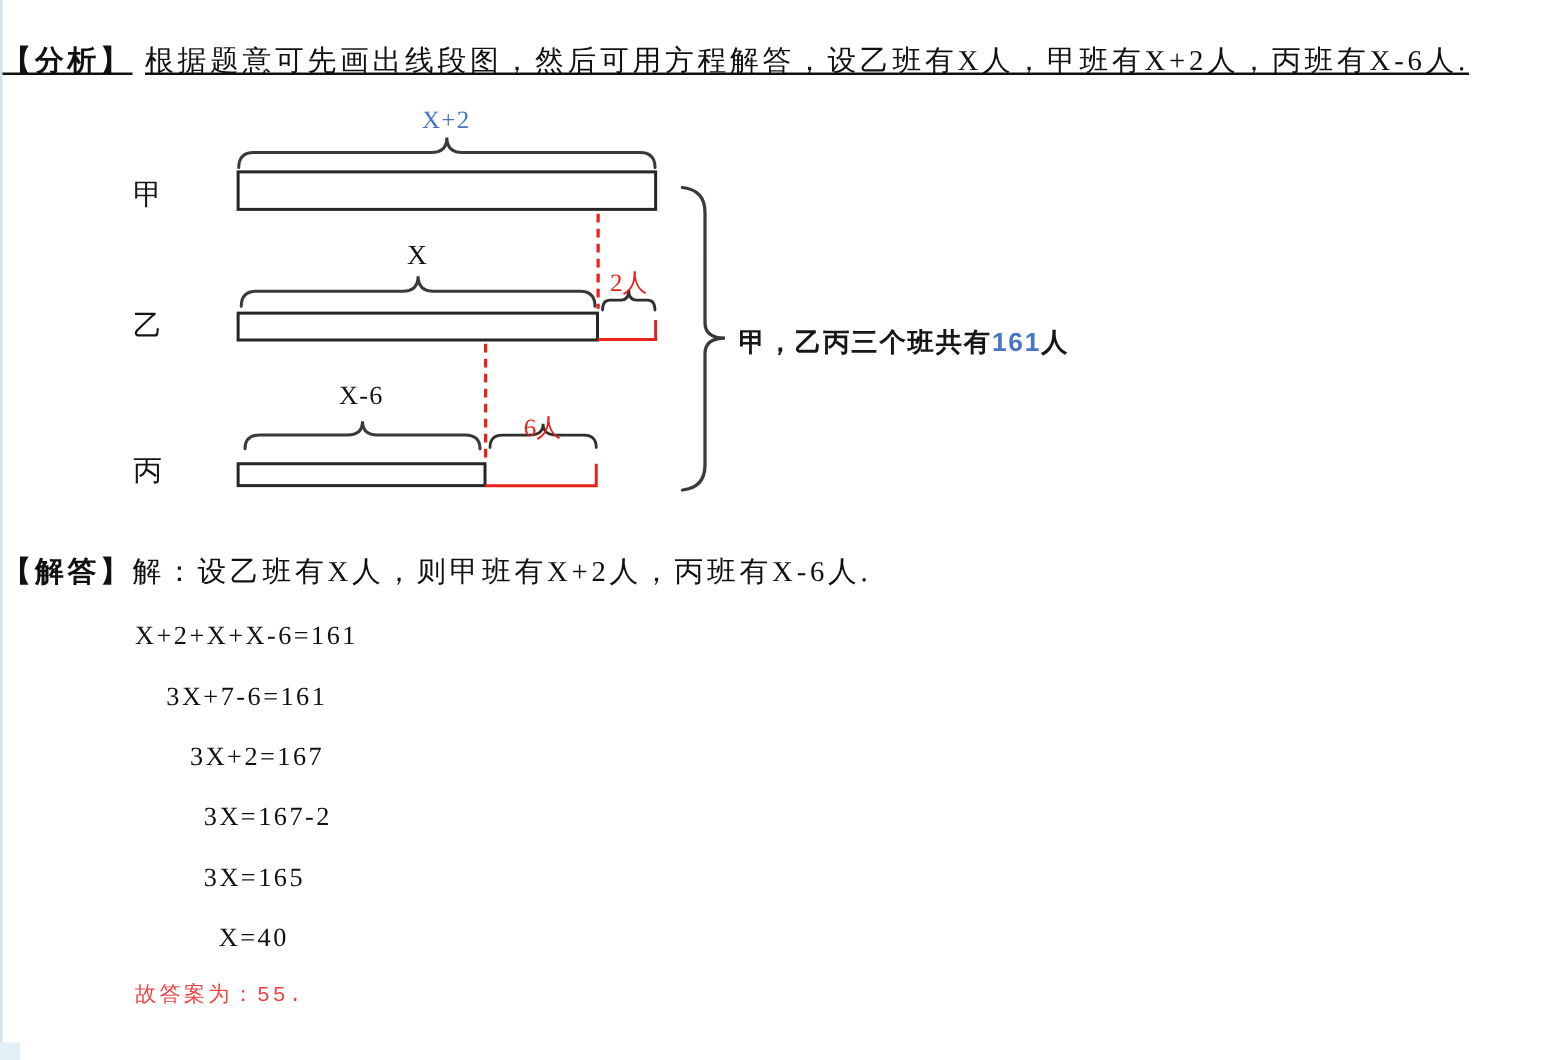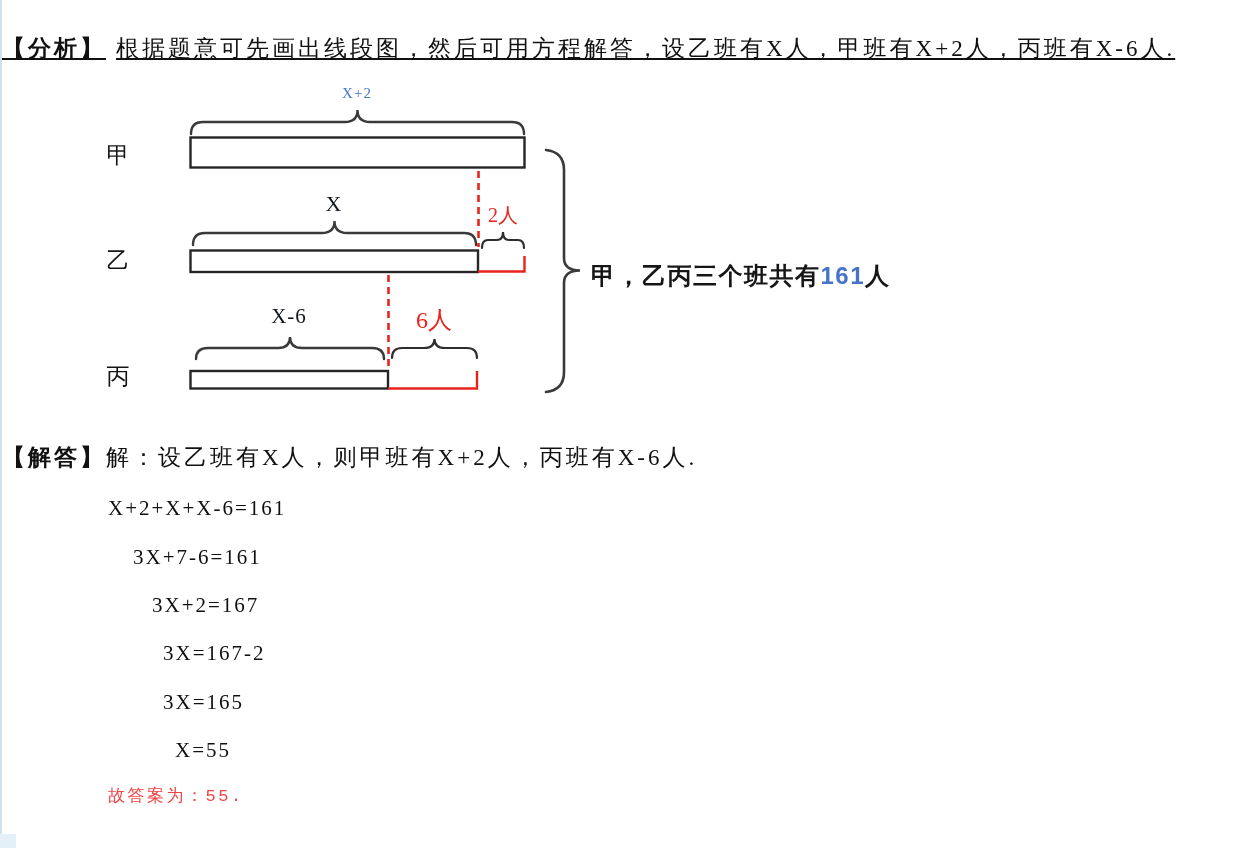--- a/index.html
+++ b/index.html
@@ -14,23 +14,23 @@
   .line-analysis{left:2px;top:33px;font-size:23px;letter-spacing:3px;text-decoration:underline;}
   .line-analysis .hdr,.line-solution .hdr{font-weight:bold;}
   .line-analysis .body{margin-left:10px;}
   .line-solution{left:2px;top:442px;font-size:23px;letter-spacing:3px;}
   .line-solution .body{}
   .eq{font-size:21px;letter-spacing:2px;color:#101010;}
   .conc{font-size:17px;letter-spacing:2.5px;color:#ef4444;font-family:Liberation Mono, monospace;}
   .ctr{transform:translateX(-50%);}
   .dlabel{font-size:21px;color:#10151d;letter-spacing:1px;}
   .blue{color:#4574c8;}
-  .red{color:#e8231c;}
+  .red{color:#e8231c;margin-top:11px;}
   .rowlab{font-size:23px;color:#141414;letter-spacing:0;}
-  .note{left:591px;top:260px;font-size:24px;font-weight:600;letter-spacing:1.5px;color:#161616;}
+  .note{left:591px;top:260px;font-size:21px;font-weight:600;letter-spacing:1.5px;color:#161616;}
   .leftborder{left:0;top:0;width:2px;height:848px;background:#cfe2ec;}
   .cornerbox{left:0;top:834px;width:16px;height:14px;background:#e4f0f7;}
   svg{position:absolute;left:0;top:80px;}
 </style>
 </head>
 <body>
 
 <div class="abs leftborder"></div>
 <div class="abs cornerbox"></div>
 
@@ -53,35 +53,35 @@
   <path d="M 388.5 275 L 388.5 370" fill="none" stroke-width="2.6" stroke-dasharray="7 5" stroke="#e8231c"></path>
 
   <path d="M 196 359 Q 196 348 208 348 L 278 348 Q 290 348 290 337 Q 290 348 302 348 L 372 348 Q 384 348 384 359" fill="none" stroke="#3a3a3a" stroke-width="2.4" stroke-linecap="round"></path>
   <path d="M 392 358 Q 392 348 402 348 L 424 348 Q 434.5 348 434.5 339 Q 434.5 348 445 348 L 467 348 Q 477 348 477 358" fill="none" stroke="#2e2e2e" stroke-width="2.2" stroke-linecap="round"></path>
   <rect x="190.5" y="371" width="197.5" height="17.5" fill="#ffffff" stroke="#262626" stroke-width="2.4"></rect>
   <path d="M 388 388.5 L 477 388.5 L 477 371" fill="none" stroke-width="2.4" stroke="#e8231c"></path>
 
   <path d="M 546 150 Q 564 152 564 170 L 564 258 Q 564 270.5 580 270.5 Q 564 270.5 564 283 L 564 372 Q 564 390 546 392" fill="none" stroke="#3a3a3a" stroke-width="2.6" stroke-linecap="round"></path>
 </svg>
 
-<div class="abs ctr dlabel blue" style="left:357px;top:85px;font-size:15px;">X+2</div>
+<div class="abs ctr dlabel blue" style="left:357px;top:85px;font-size:20px;">X+2</div>
 <div class="abs ctr dlabel" style="left:334px;top:191px;font-size:22px;">X</div>
 <div class="abs ctr dlabel" style="left:289px;top:304px;">X-6</div>
 <div class="abs ctr red cjk" style="left:503px;top:202px;font-size:20px;">2人</div>
-<div class="abs ctr red cjk" style="left:434px;top:304px;font-size:24px;">6人</div>
+<div class="abs ctr red cjk" style="left:434px;top:318px;font-size:20px;">6人</div>
 <div class="abs ctr rowlab hei" style="left:118px;top:140px;">甲</div>
 <div class="abs ctr rowlab hei" style="left:118px;top:245px;">乙</div>
 <div class="abs ctr rowlab hei" style="left:118px;top:361px;">丙</div>
 <div class="abs note hei">
   <span>甲，乙丙三个班共有</span><span class="blue">161</span><span>人</span>
 </div>
 
 <div class="abs line-solution cjk">
   <span class="hdr">【解答】</span><span class="body">解：设乙班有X人，则甲班有X+2人，丙班有X-6人.</span>
 </div>
 
 <div class="abs eq" style="left:108px;top:496px;">X+2+X+X-6=161</div>
 <div class="abs eq" style="left:133px;top:545px;">3X+7-6=161</div>
 <div class="abs eq" style="left:152px;top:593px;">3X+2=167</div>
 <div class="abs eq" style="left:163px;top:641px;">3X=167-2</div>
 <div class="abs eq" style="left:163px;top:690px;">3X=165</div>
-<div class="abs eq" style="left:175px;top:738px;">X=55</div>
+<div class="abs eq" style="left:175px;top:738px;">X=40</div>
 <div class="abs conc cjk" style="left:108px;top:784px;">故答案为：55.</div>
 
 </body></html>

